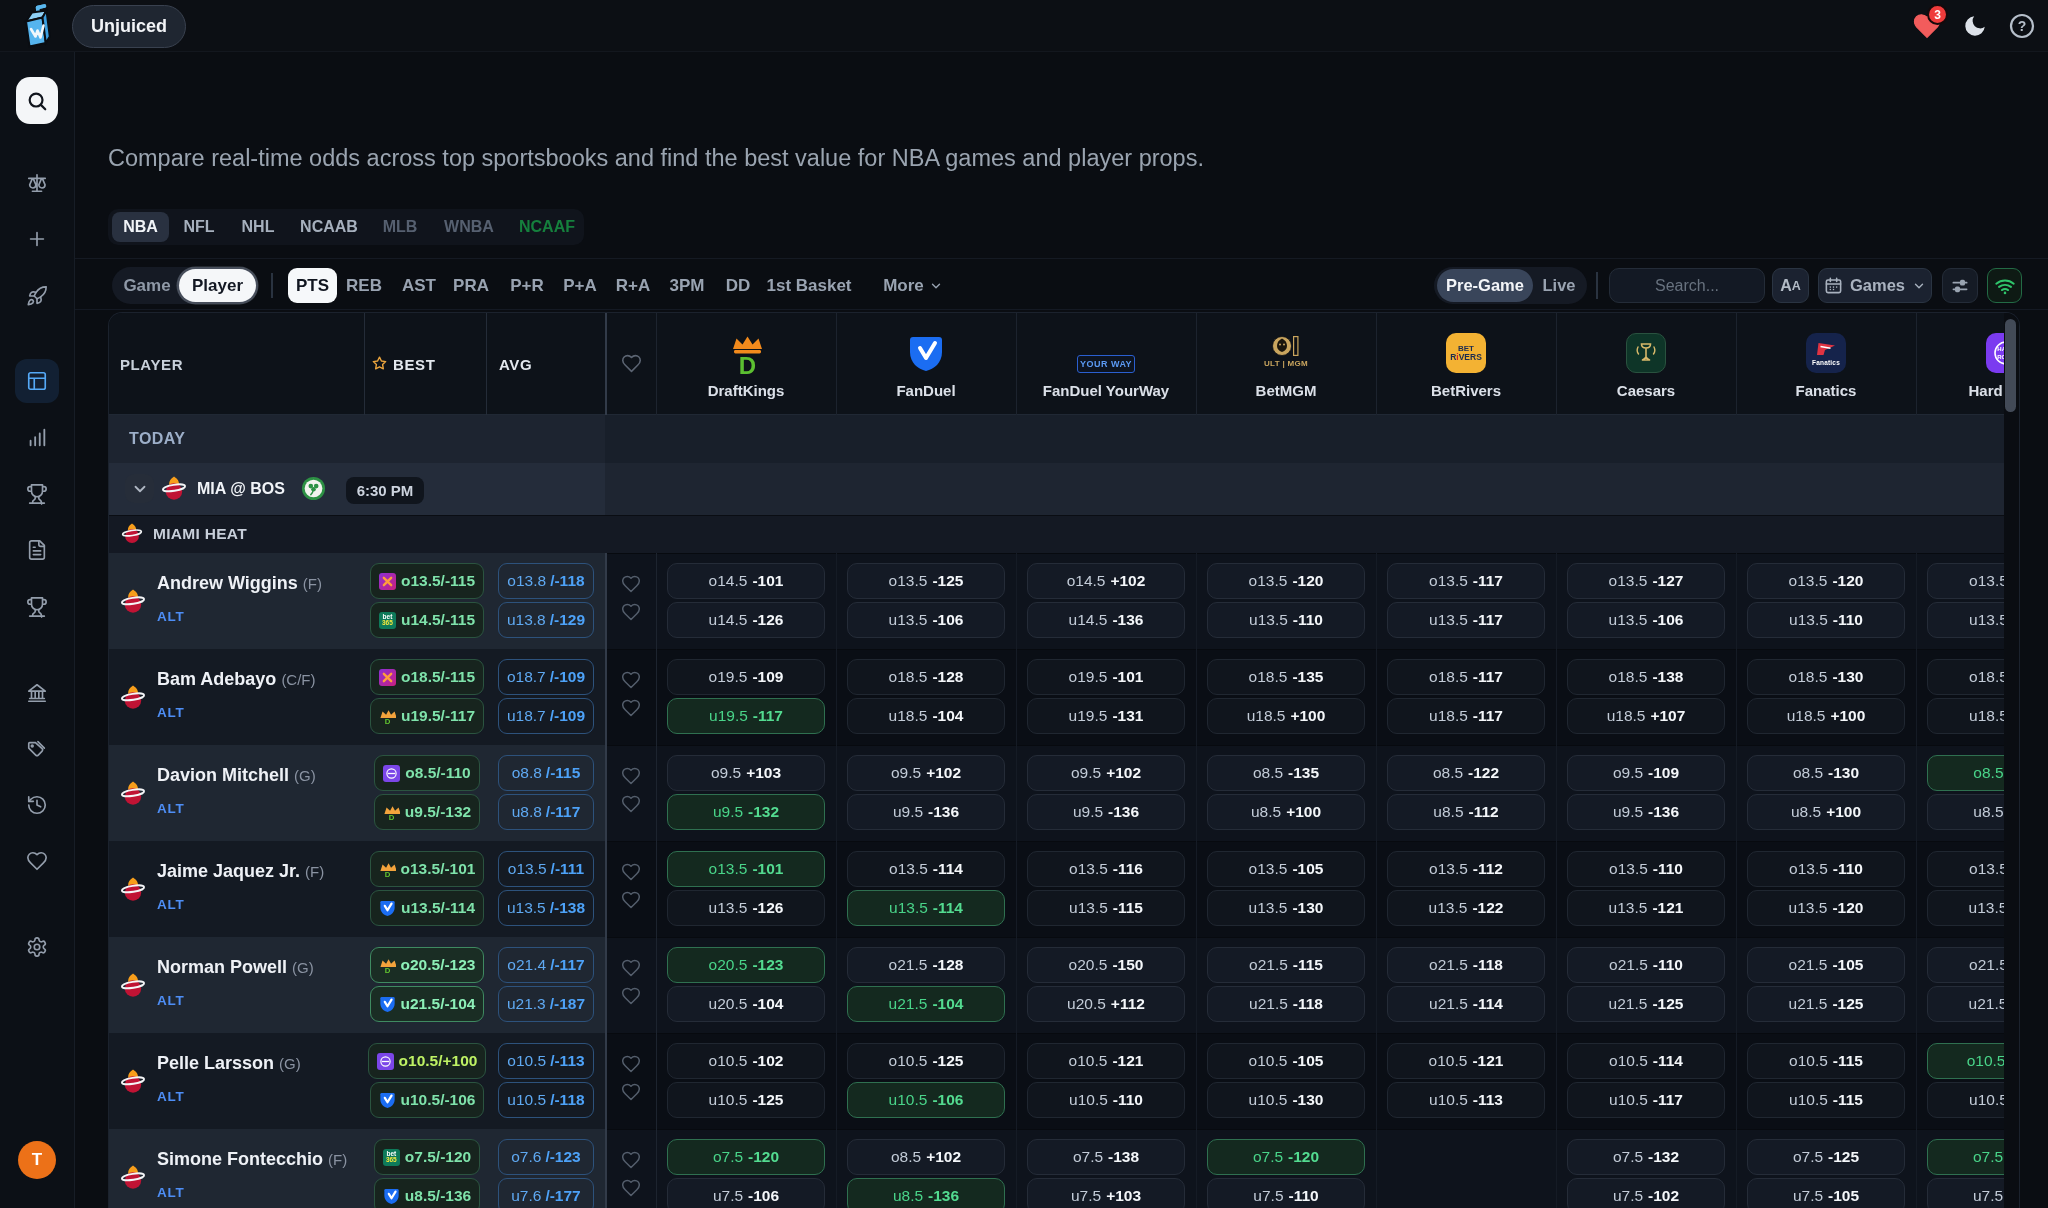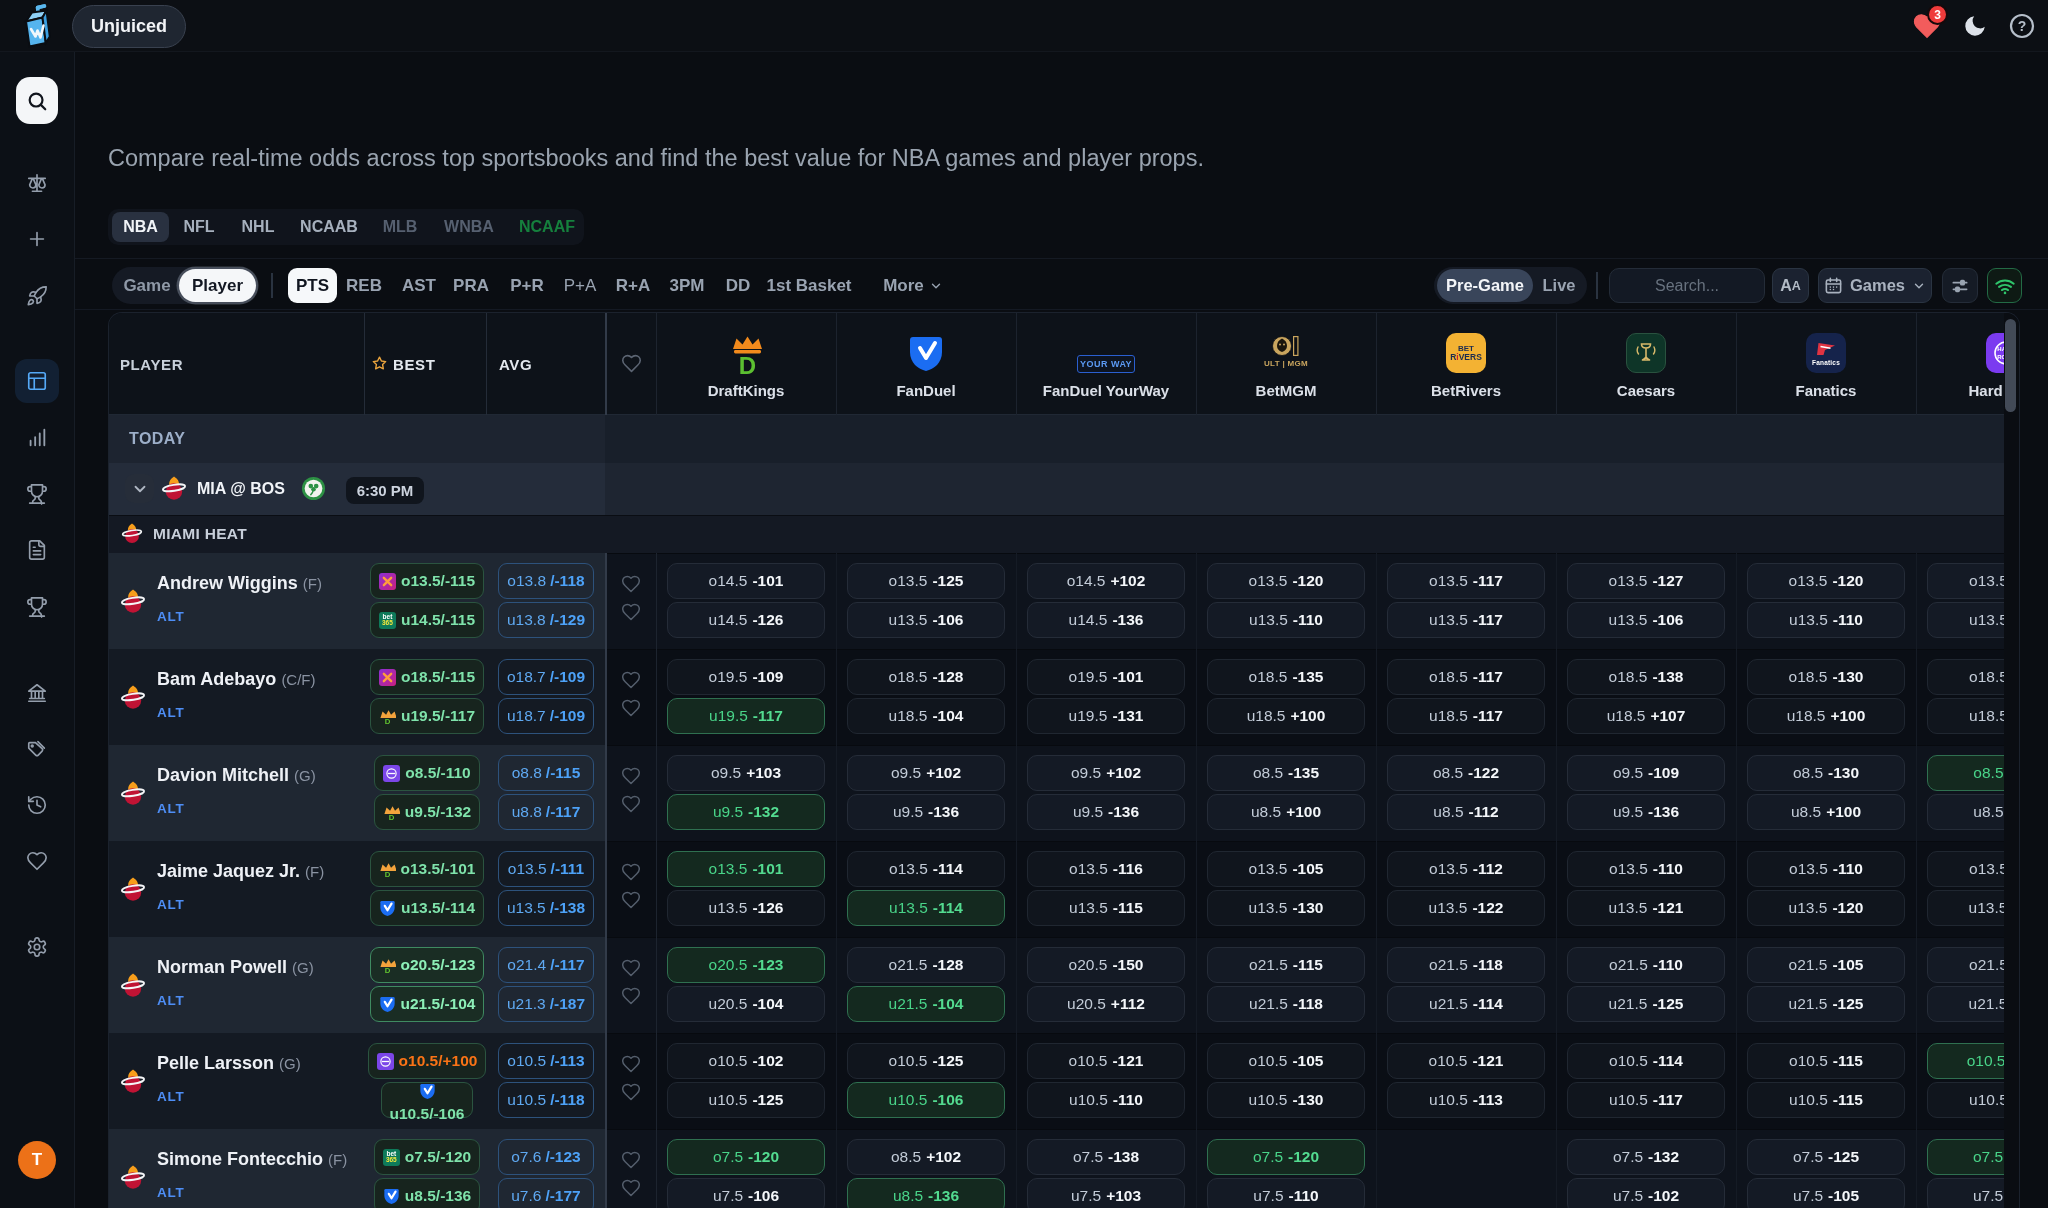--- a/index.html
+++ b/index.html
@@ -100,21 +100,21 @@
     <div class="abs" style="left:75px;top:309px;width:1973px;height:1px;background:#141923;"></div>
     <div class="abs" style="left:112px;top:267px;width:146px;height:37px;border-radius:20px;background:#151a24;"></div>
     <div class="abs" style="left:112px;top:267px;width:70px;height:37px;color:#8f99a7;font-size:17px;font-weight:700;display:flex;align-items:center;justify-content:center;">Game</div>
     <div class="abs" style="left:179px;top:269px;width:77px;height:33px;border-radius:18px;background:#f5f7f9;color:#131823;font-size:17px;font-weight:700;display:flex;align-items:center;justify-content:center;box-shadow:0 0 0 2.5px rgba(200,215,235,0.28);">Player</div>
     <div class="abs" style="left:271px;top:273px;width:2px;height:25px;background:#2a3340;"></div>
     <div class="abs" style="left:288px;top:268px;width:49px;height:35px;border-radius:9px;background:#f6f8fa;color:#10151f;font-size:17px;font-weight:700;display:flex;align-items:center;justify-content:center;">PTS</div>
     <div class="abs" style="left:309px;top:268px;width:110px;height:35px;color:#99a3b1;font-size:17px;font-weight:700;display:flex;align-items:center;justify-content:center;">REB</div>
     <div class="abs" style="left:364px;top:268px;width:110px;height:35px;color:#99a3b1;font-size:17px;font-weight:700;display:flex;align-items:center;justify-content:center;">AST</div>
     <div class="abs" style="left:416px;top:268px;width:110px;height:35px;color:#99a3b1;font-size:17px;font-weight:700;display:flex;align-items:center;justify-content:center;">PRA</div>
     <div class="abs" style="left:472px;top:268px;width:110px;height:35px;color:#99a3b1;font-size:17px;font-weight:700;display:flex;align-items:center;justify-content:center;">P+R</div>
-    <div class="abs" style="left:525px;top:268px;width:110px;height:35px;color:#99a3b1;font-size:17px;font-weight:400;display:flex;align-items:center;justify-content:center;">P+A</div>
+    <div class="abs" style="left:525px;top:268px;width:110px;height:35px;color:#99a3b1;font-size:17px;font-weight:700;display:flex;align-items:center;justify-content:center;">P+A</div>
     <div class="abs" style="left:578px;top:268px;width:110px;height:35px;color:#99a3b1;font-size:17px;font-weight:700;display:flex;align-items:center;justify-content:center;">R+A</div>
     <div class="abs" style="left:632px;top:268px;width:110px;height:35px;color:#99a3b1;font-size:17px;font-weight:700;display:flex;align-items:center;justify-content:center;">3PM</div>
     <div class="abs" style="left:683px;top:268px;width:110px;height:35px;color:#99a3b1;font-size:17px;font-weight:700;display:flex;align-items:center;justify-content:center;">DD</div>
     <div class="abs" style="left:754px;top:268px;width:110px;height:35px;color:#99a3b1;font-size:17px;font-weight:700;display:flex;align-items:center;justify-content:center;">1st Basket</div>
     <div class="abs" style="left:878px;top:268px;width:70px;height:35px;color:#99a3b1;font-size:17px;font-weight:700;display:flex;align-items:center;justify-content:center;gap:5px;">More <svg width="14" height="14" viewBox="0 0 24 24" style="fill:none;stroke:#99a3b1;stroke-width:2.4;stroke-linecap:round;stroke-linejoin:round">
         <path d="M6 9l6 6 6-6"></path>
       </svg></div>
     <div class="abs" style="left:1434px;top:267px;width:153px;height:37px;border-radius:20px;background:#151a24;"></div>
     <div class="abs" style="left:1437px;top:269px;width:96px;height:33px;border-radius:17px;background:#39455a;color:#f3f5f8;font-size:16.5px;font-weight:700;display:flex;align-items:center;justify-content:center;">Pre-Game</div>
     <div class="abs" style="left:1533px;top:267px;width:52px;height:37px;color:#99a3b1;font-size:16.5px;font-weight:700;display:flex;align-items:center;justify-content:center;">Live</div>
@@ -851,25 +851,25 @@
       <div class="abs" style="left:258px;top:730px;width:120px;height:36px;display:flex;align-items:center;justify-content:center;z-index:4;">
         <div style="display:flex;align-items:center;gap:5px;background:#17241e;border:1.5px solid #2b5440;border-radius:9px;height:36px;padding:0 8px;">
           <span style="display:inline-flex;">
             <span style="display:inline-flex;width:17px;height:17px;border-radius:3px;background:#7b46e8;align-items:center;justify-content:center;">
               <svg width="13" height="13" viewBox="0 0 14 14">
                 <circle cx="7" cy="7" r="5" fill="none" stroke="#fff" stroke-width="1.2"></circle>
                 <path d="M3 7h8" stroke="#fff" stroke-width="1.4"></path>
               </svg>
             </span>
           </span>
-          <span style="font-size:15.5px;font-weight:700;color:#f97316;white-space:nowrap;">o10.5/+100</span>
+          <span style="font-size:15.5px;font-weight:700;color:#bef264;white-space:nowrap;">o10.5/+100</span>
         </div>
       </div>
       <div class="abs" style="left:258px;top:769px;width:120px;height:36px;display:flex;align-items:center;justify-content:center;z-index:4;">
-        <div style="display:flex;align-items:center;gap:5px;background:#17241e;border:1.5px solid #2b5440;border-radius:9px;height:36px;padding:0 8px;flex-direction:column;">
+        <div style="display:flex;align-items:center;gap:5px;background:#17241e;border:1.5px solid #2b5440;border-radius:9px;height:36px;padding:0 8px;">
           <span style="display:inline-flex;">
             <span style="display:inline-flex;width:17px;height:17px;border-radius:3px;align-items:center;justify-content:center;">
               <svg width="17" height="17" viewBox="0 0 36 38">
                 <path d="M5 2h26a3 3 0 0 1 3 3v12c0 11-8 17-16 19C10 34 2 28 2 17V5a3 3 0 0 1 3-3Z" fill="#1b6df2"></path>
                 <path d="M12 13 l6 10 l9 -15" fill="none" stroke="#fff" stroke-width="5" stroke-linecap="round" stroke-linejoin="round"></path>
               </svg>
             </span>
           </span>
           <span style="font-size:15.5px;font-weight:700;color:#7fe3ab;white-space:nowrap;">u10.5/-106</span>
         </div>

